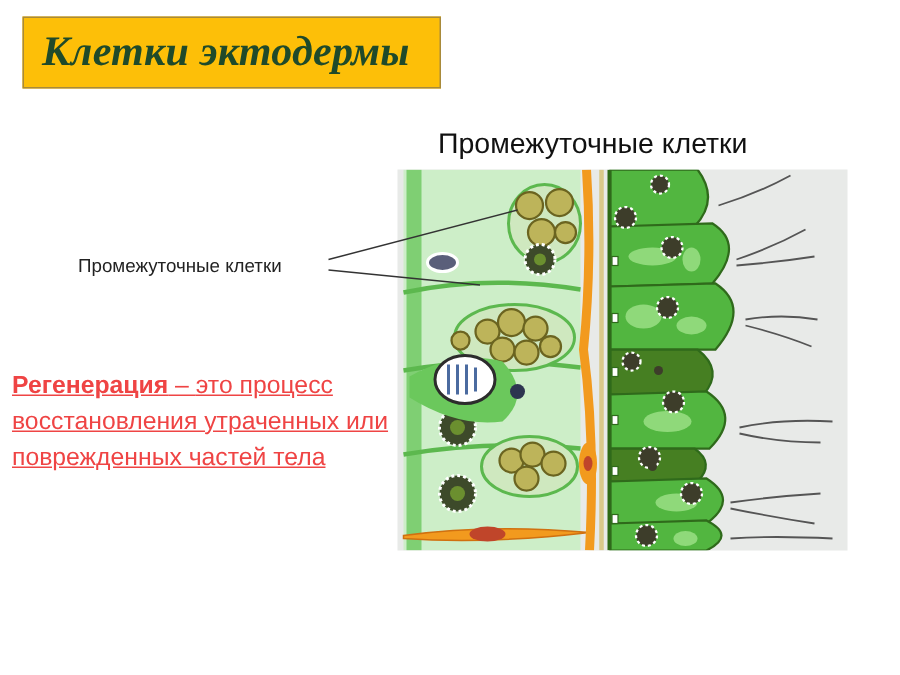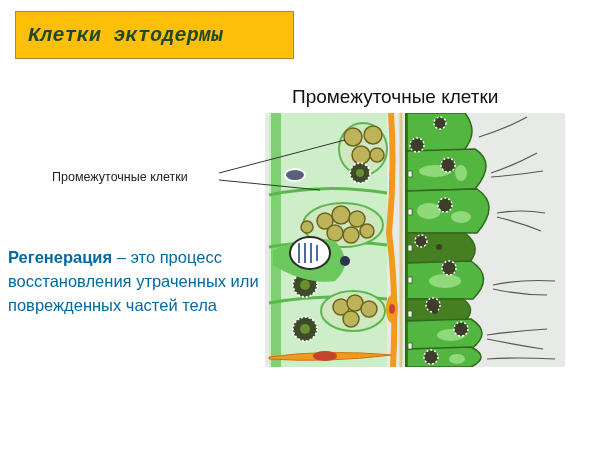--- a/index.html
+++ b/index.html
@@ -24,24 +24,24 @@
       width: 279px;
       height: 48px;
       background: #fdbf08;
       border: 1px solid #a88a3a;
       box-sizing: border-box;
       display: flex;
       align-items: center;
     }
     .title-text {
       margin-left: 12px;
-      font-family: Liberation Mono, monospace;
+      font-family: Liberation Serif, serif;
       font-weight: bold;
       font-style: italic;
-      font-size: 20px;
+      font-size: 28px;
       color: #1f4a2a;
       white-space: nowrap;
       letter-spacing: 0.2px;
     }
     .figure-caption {
       position: absolute;
       left: 292px;
       top: 86px;
       font-size: 19px;
       color: #111111;
@@ -55,21 +55,22 @@
       color: #222222;
       white-space: nowrap;
     }
     .definition {
       position: absolute;
       left: 8px;
       top: 245px;
       width: 275px;
       font-size: 16.5px;
       line-height: 24px;
-      color: #0369a1;
+      color: #ef4444;
+      text-decoration: underline;
     }
     .definition .term {
       font-weight: bold;
     }
     .illustration {
       position: absolute;
       left: 265px;
       top: 113px;
       width: 300px;
       height: 254px;

